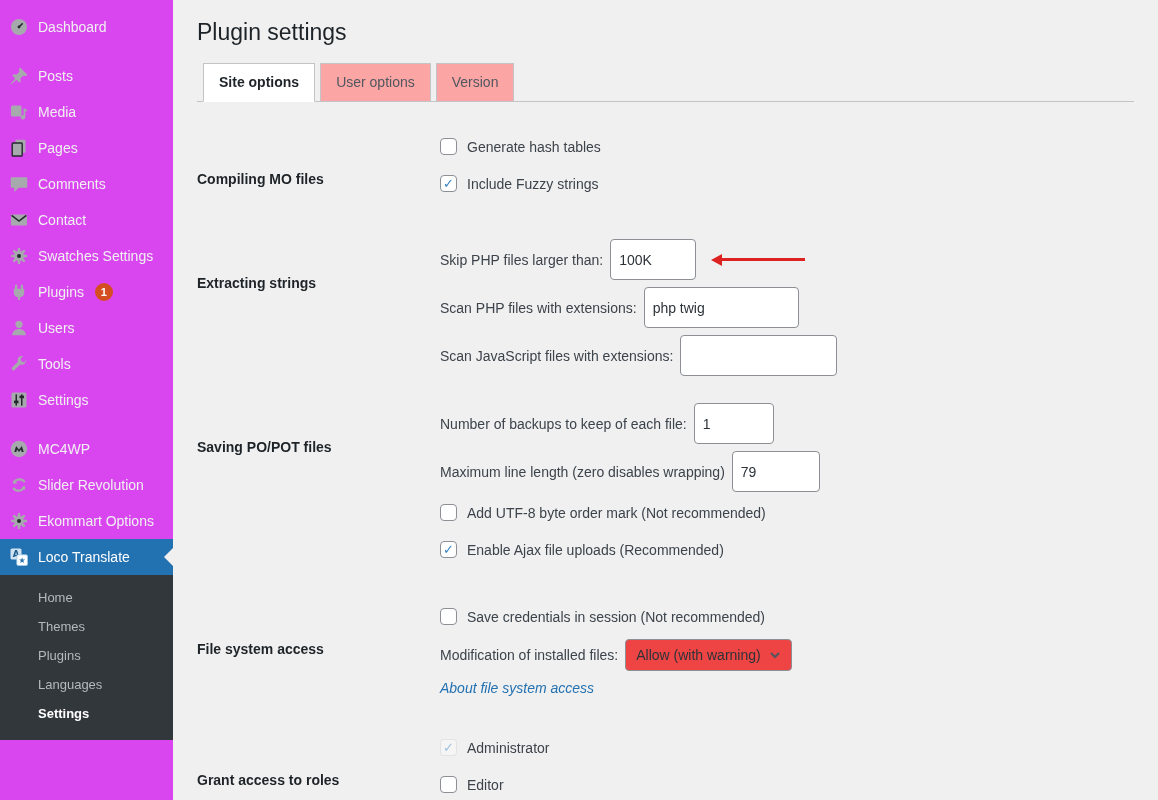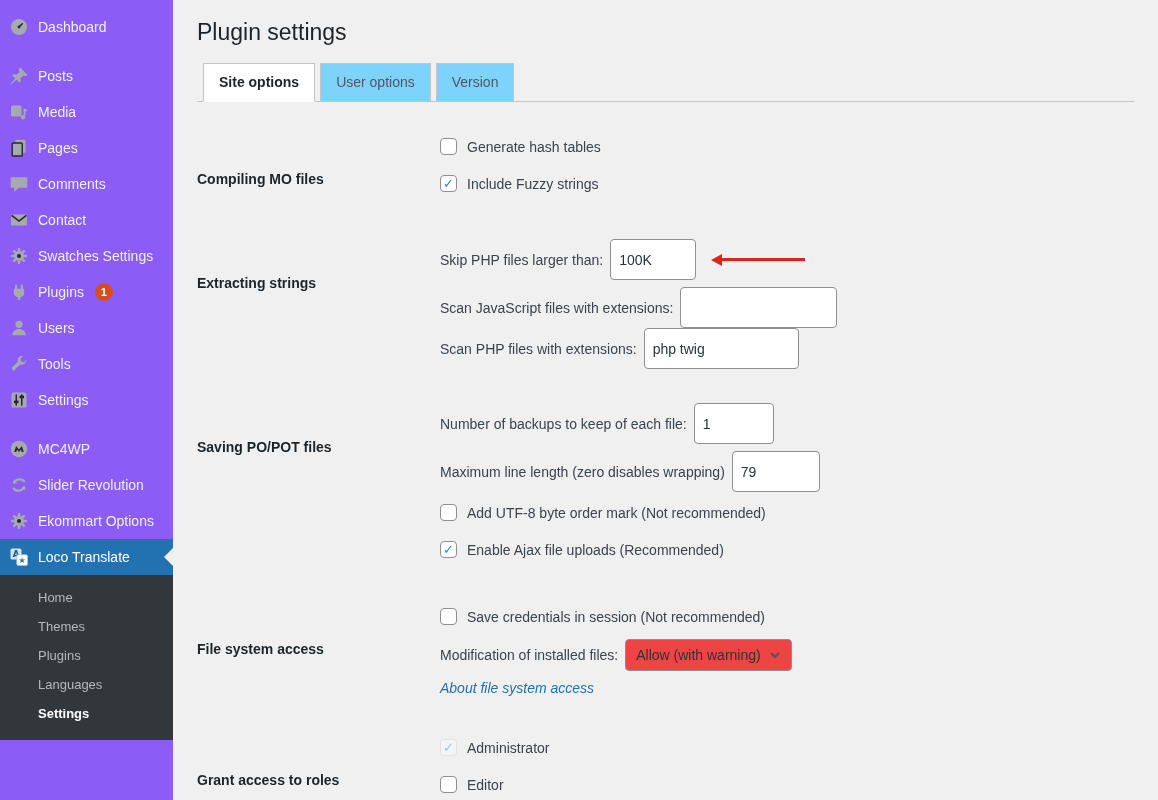--- a/index.html
+++ b/index.html
@@ -8,21 +8,21 @@
     font-family:"Liberation Sans","DejaVu Sans",sans-serif;
     background:#f0f0f1;
     display:flex;
     font-size:14px;
     color:#3c434a;
   }
 
   
   .sidebar {
     width:173px; min-width:173px; height:800px;
-    background:#8b5cf6;
+    background:#d946ef;
     color:#eee;
     padding-top:9px;
   }
   .menu-item {
     display:flex; align-items:center; gap:9px;
     height:36px; padding:0 8px 0 9px;
     font-size:14px; color:#f0f0f1;
     cursor:pointer; position:relative;
   }
   .menu-item .icon { width:20px; height:20px; color:#a7aaad; flex:0 0 20px; display:flex; align-items:center; justify-content:center; }
@@ -47,21 +47,21 @@
   }
   .submenu-item.current { color:#fff; font-weight:700; }
 
   
   .content { flex:1; padding:16px 24px 0 24px; position:relative; }
   .page-title { font-size:23px; font-weight:400; color:#1d2327; line-height:1.3; padding:2px 0 4px; }
 
   .tab-bar { margin-top:11px; border-bottom:1px solid #c3c4c7; padding-left:6px; display:flex; gap:5px; }
   .tab {
     display:inline-block; padding:9px 15px 10px; font-size:14px;
-    background:#7dd3fc; border:1px solid #c3c4c7; border-bottom:none;
+    background:#fca5a5; border:1px solid #c3c4c7; border-bottom:none;
     color:#50575e; margin-bottom:0; cursor:pointer; line-height:1.3;
   }
   .tab.active {
     background:#fff; color:#1d2327; font-weight:600;
     margin-bottom:-1px; border-bottom:1px solid #fff; padding-bottom:10px;
   }
 
   .form-area { padding-top:33px; }
   .section { display:flex; align-items:flex-start; }
   .section-label { width:243px; min-width:243px; font-weight:600; color:#1d2327; padding-top:4px;margin-top:32px; }
@@ -332,27 +332,27 @@
     </div>
 
     <div class="section sec-gap-27">
       <div class="section-label">Extracting strings</div>
       <div class="fields">
         <div class="input-row mb7">
           <label>Skip PHP files larger than:</label>
           <input class="text-input w-skip" type="text" value="100K" style="">
           <span class="red-arrow"></span>
         </div>
+        <div class="input-row mb7">
+          <label>Scan PHP files with extensions:</label>
+          <input class="text-input w-ext" type="text" value="php twig" style="">
+        </div>
         <div class="input-row">
           <label>Scan JavaScript files with extensions:</label>
           <input class="text-input w-js" type="text" value="" style="">
-        </div>
-        <div class="input-row mb7">
-          <label>Scan PHP files with extensions:</label>
-          <input class="text-input w-ext" type="text" value="php twig" style="">
         </div>
       </div>
     </div>
 
     <div class="section sec-gap-44">
       <div class="section-label">Saving PO/POT files</div>
       <div class="fields">
         <div class="input-row mb7">
           <label>Number of backups to keep of each file:</label>
           <input class="text-input w-num" type="text" value="1" style="">

